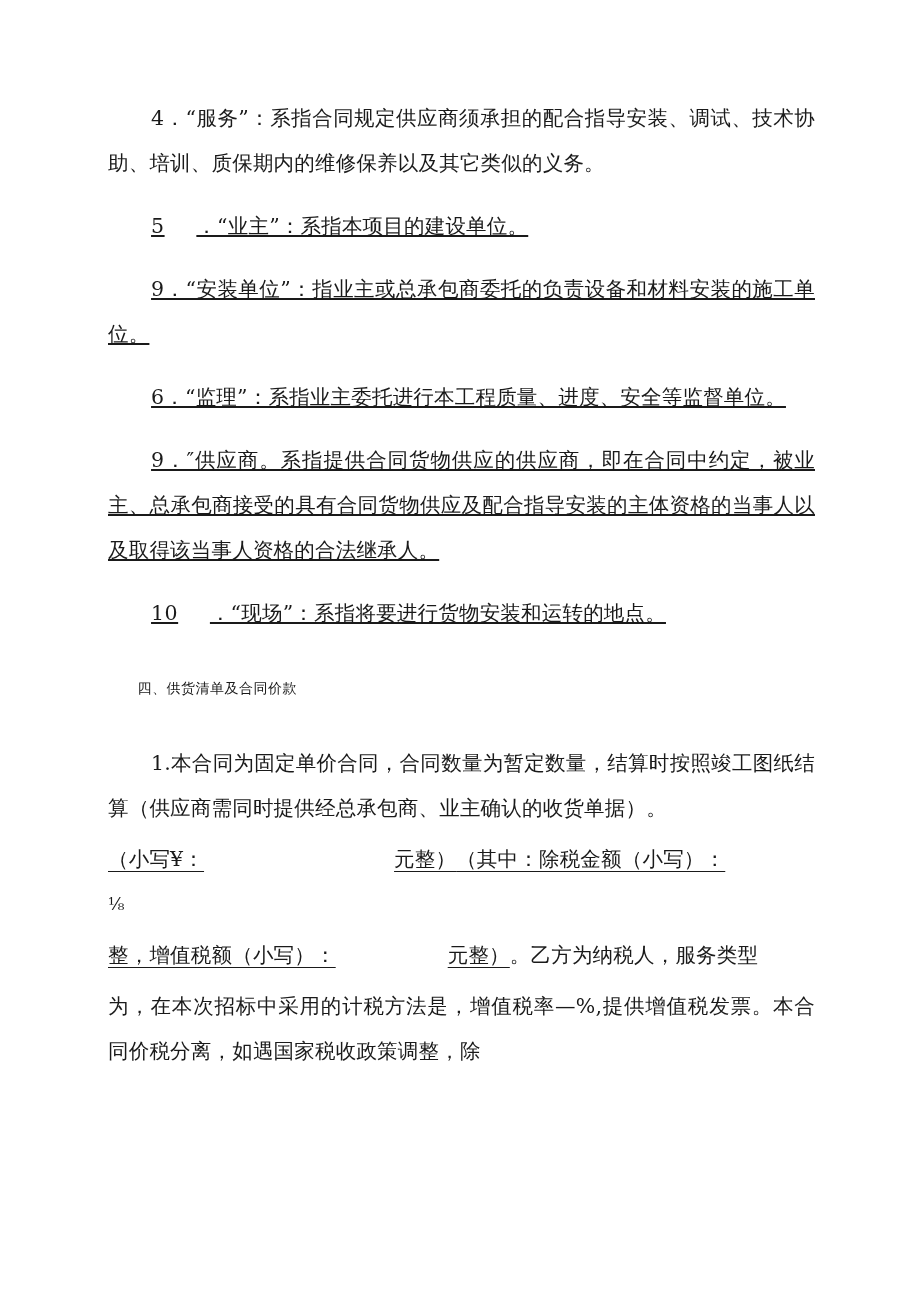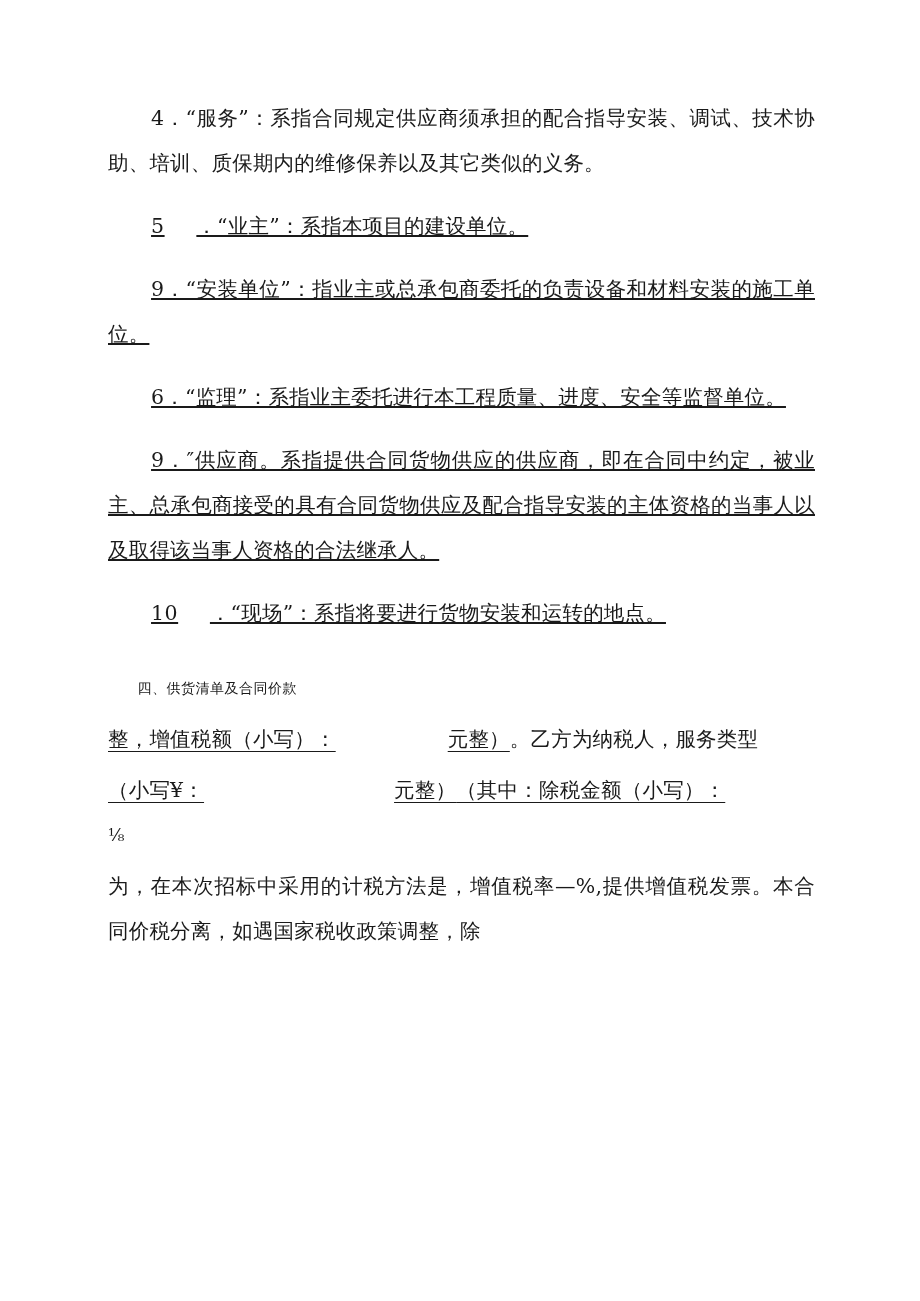--- a/index.html
+++ b/index.html
@@ -87,22 +87,23 @@
 
     <p class="para indent gap-md">6．“监理”：系指业主委托进行本工程质量、进度、安全等监督单位。</p>
 
     <p class="para indent gap-md">9．″供应商。系指提供合同货物供应的供应商，即在合同中约定，被业主、总承包商接受的具有合同货物供应及配合指导安装的主体资格的当事人以及取得该当事人资格的合法继承人。</p>
 
     <p class="para indent gap-md"><span class="num">10</span><span class="wide-sp"></span><span>．“现场”：系指将要进行货物安装和运转的地点。</span></p>
 
 
     <p class="heading gap-lg">四、供货清单及合同价款</p>
 
+    <p class="para indent gap-lg">1.本合同为固定单价合同，合同数量为暂定数量，结算时按照竣工图纸结算（供应商需同时提供经总承包商、业主确认的收货单据）。</p>
 
 
+    <p class="para gap-sm"><span class="ul nowrap"><span>（小写¥：</span><span class="blank b-xl"></span><span>元整）</span><span>（其中：除税金额（小写）：</span><span class="blank b-md"></span></span><span class="frac">⅛</span></p>
+
     <p class="para gap-sm"><span class="ul nowrap"><span>整，增值税额（小写）：</span><span class="blank b-md"></span><span>元整）</span></span><span>。乙方为纳税人，服务类型</span></p>
-
-    <p class="para gap-sm"><span class="ul nowrap"><span>（小写¥：</span><span class="blank b-xl"></span><span>元整）</span><span>（其中：除税金额（小写）：</span><span class="blank b-md"></span></span><span class="frac">⅛</span></p>
 
     <p class="para gap-sm">为，在本次招标中采用的计税方法是，增值税率—%,提供增值税发票。本合同价税分离，如遇国家税收政策调整，除</p>
 
   </div>
 </div>
 
 </body></html>

